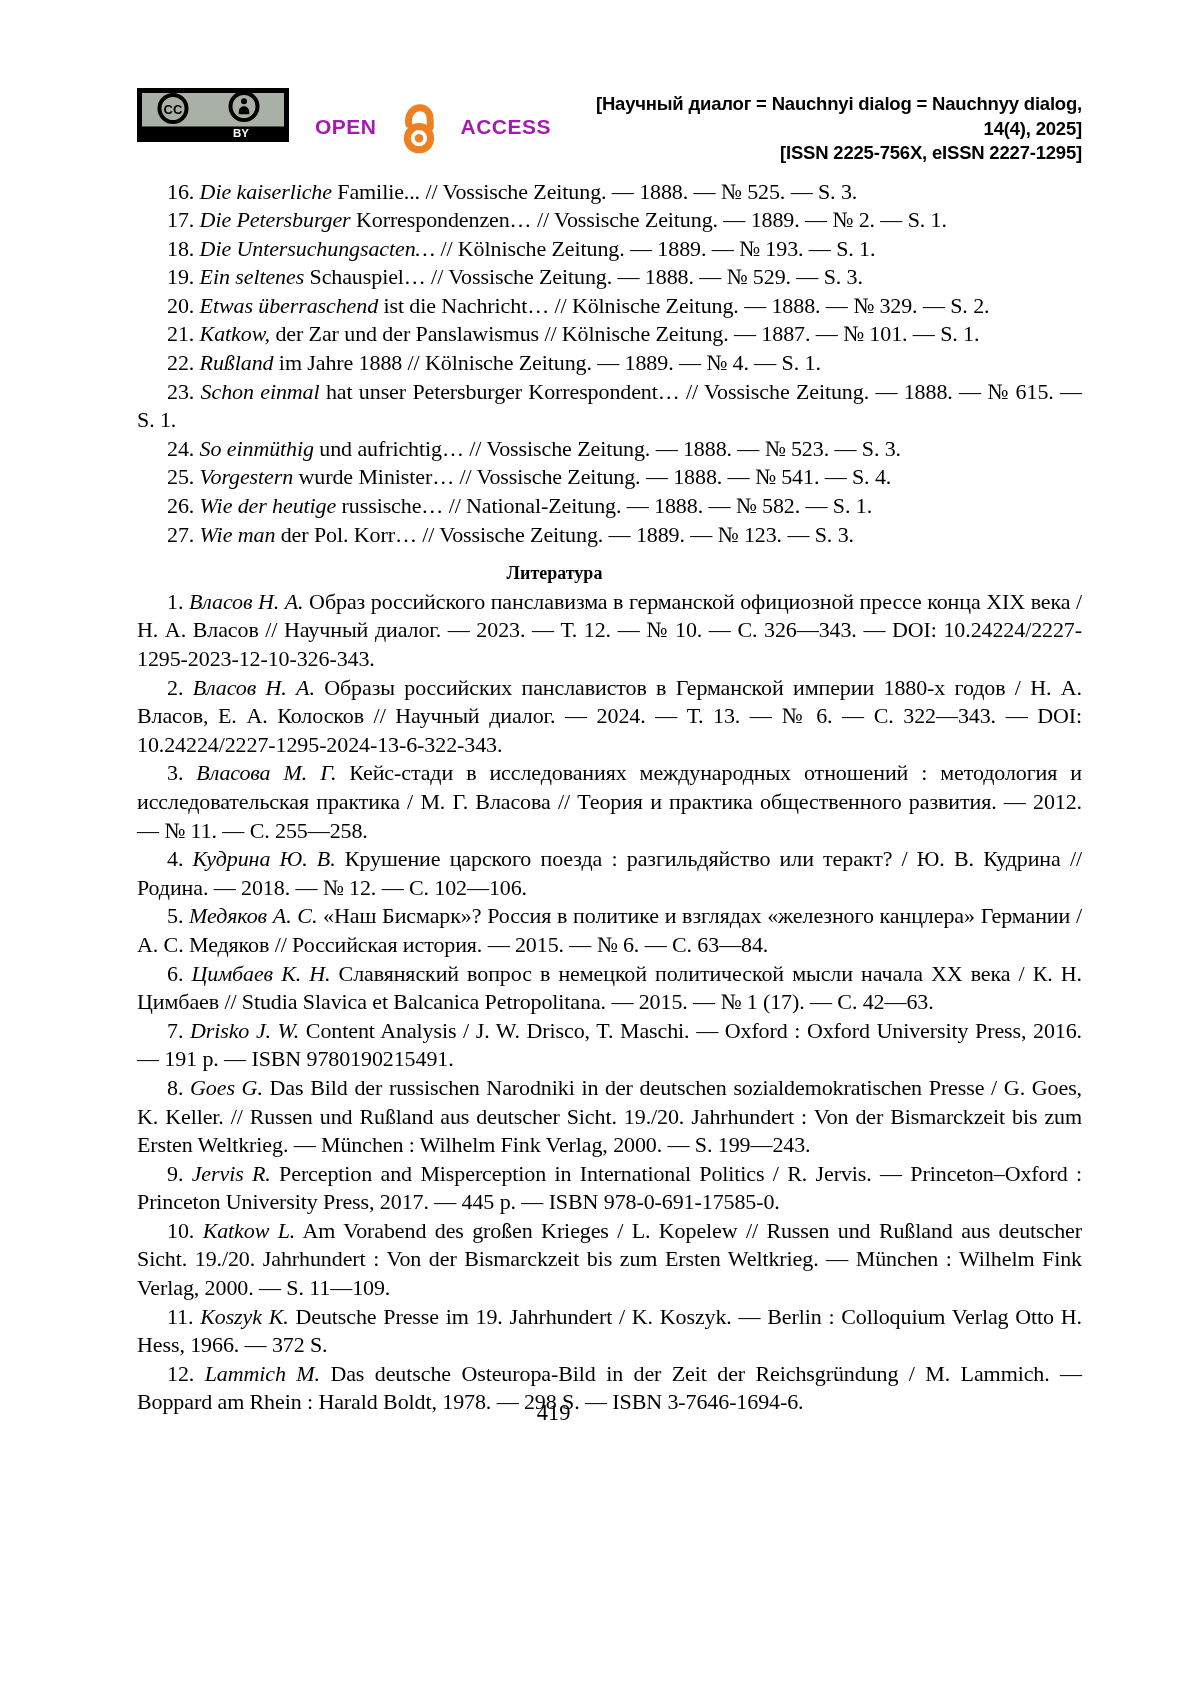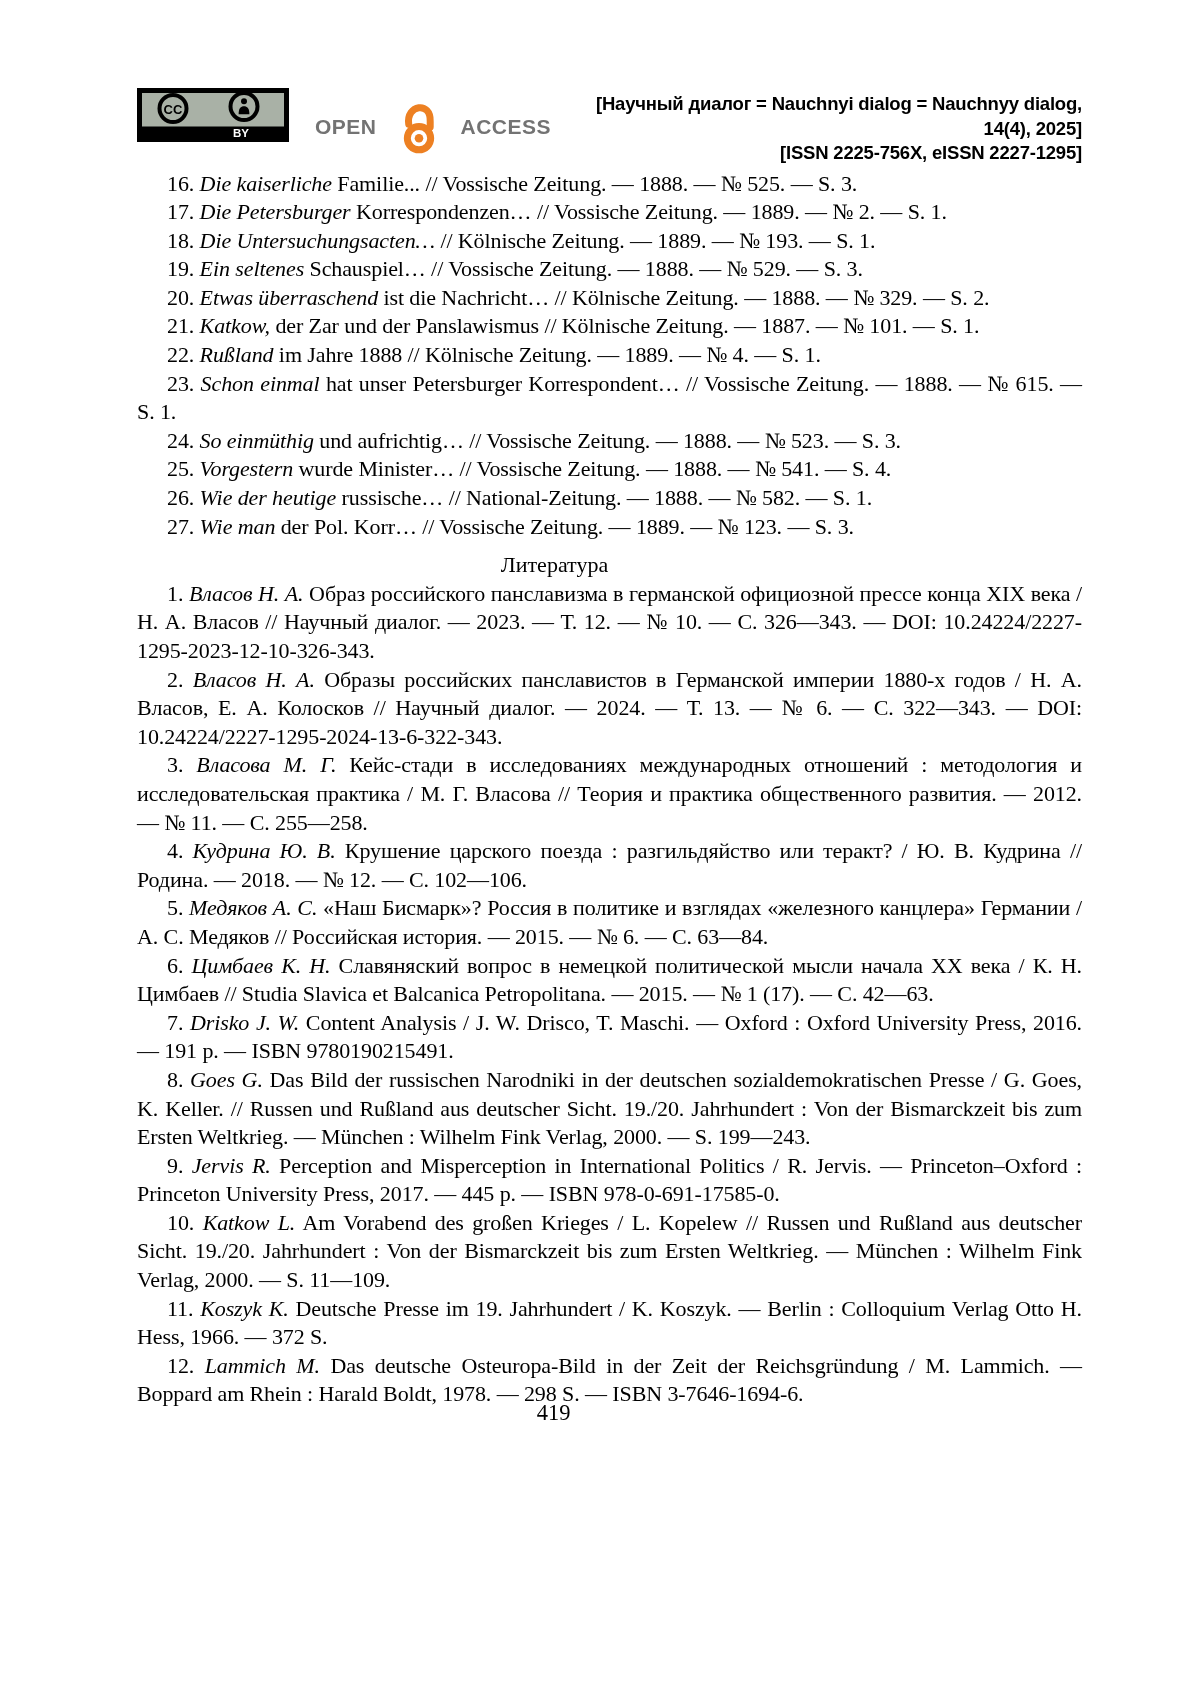--- a/index.html
+++ b/index.html
@@ -11,40 +11,40 @@
     box-sizing:border-box;
     padding:85px 118px 0 137px;
     overflow:hidden;
   }
   
   .hdr{display:flex;justify-content:space-between;align-items:flex-start;}
   .logos{display:flex;align-items:flex-start;gap:26px;}
   .cc-badge-svg{display:block;margin-top:3px;}
   .oa{display:flex;align-items:center;gap:23px;padding-top:14px;
       font-family:"Liberation Sans", sans-serif;font-weight:bold;
-      font-size:21px;letter-spacing:.5px;color:#737373;}
+      font-size:21px;letter-spacing:.5px;color:#a21caf;}
   .journal-info{
     text-align:right;
     font-family:"Liberation Sans", sans-serif;
     font-size:18.5px;line-height:24.5px;
     padding-top:7px;letter-spacing:-0.2px;font-weight:bold;
   }
   
-  .refs{margin-top:4px;}
+  .refs{margin-top:12px;}
   .refs p{
     margin:0;
     text-align:justify;
     text-indent:30px;
     font-size:22px;line-height:28.6px;
     letter-spacing:-0.1px;
   }
   .it{font-style:italic;}
   .lit-heading{
-    font-size:22px;line-height:28.6px;
-    font-weight:normal;text-align:center;
+    font-size:18px;line-height:28.6px;
+    font-weight:bold;text-align:center;
     margin:10px 110px 0 0;
   }
   
   .page-number{
     position:absolute;top:1400px;left:82px;width:943px;
     text-align:center;font-size:22.5px;
   }
 </style>
 </head>
 <body>

